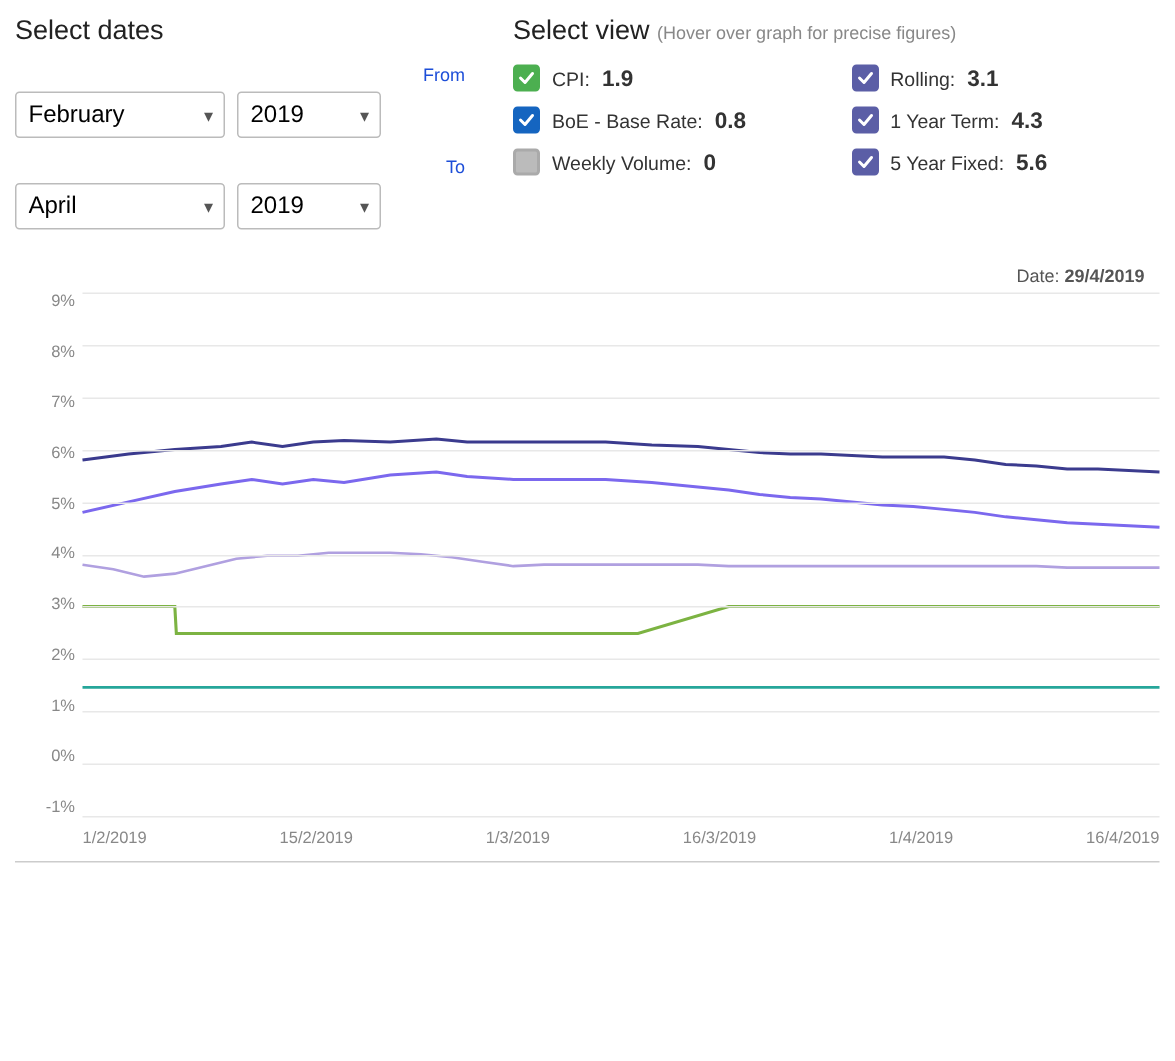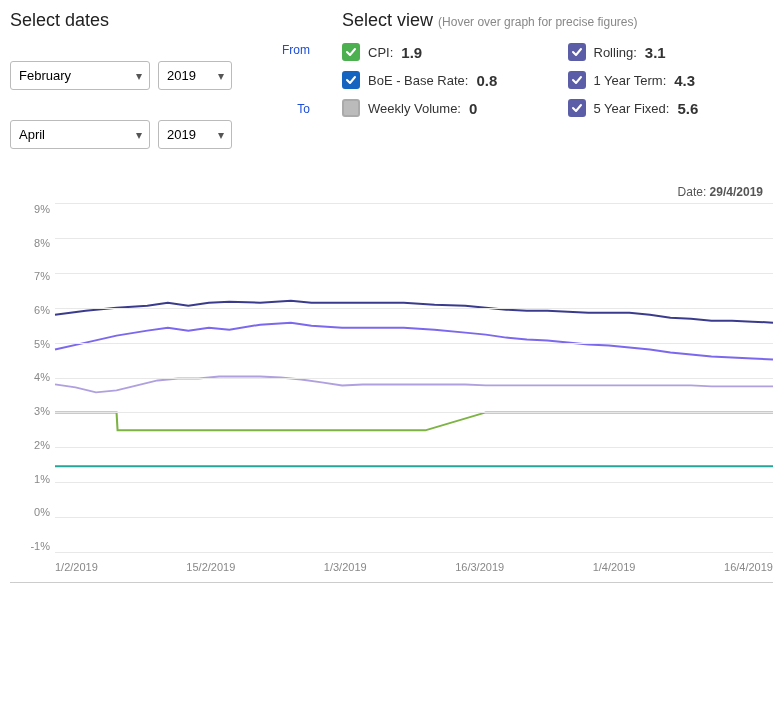--- a/index.html
+++ b/index.html
@@ -13,28 +13,28 @@
     .subtitle { font-size: 12px; color: #888; font-weight: normal; }
 
     .date-group { margin-bottom: 12px; }
     .date-group label { font-size: 12px; color: #1d4ed8; display: block; margin-bottom: 4px; text-align: right; }
     .date-row { display: flex; gap: 8px; }
 
     select {
       border: 1px solid #bbb;
       border-radius: 3px;
       padding: 6px 8px;
-      font-size: 13px;
+      font-size: 16px;
       background: #fff;
       cursor: pointer;
       appearance: none;
       -webkit-appearance: none;
     }
     .select-month { width: 140px; }
-    .select-year { width: 74px; }
+    .select-year { width: 96px; }
     .select-wrapper {
       position: relative;
       display: inline-block;
     }
     .select-wrapper::after {
       content: '▾';
       position: absolute;
       right: 8px;
       top: 50%;
       transform: translateY(-50%);
@@ -65,21 +65,21 @@
       flex-shrink: 0;
     }
     .checkbox-icon.green { border-color: #4caf50; background: #4caf50; }
     .checkbox-icon.blue { border-color: #1565c0; background: #1565c0; }
     .checkbox-icon.purple { border-color: #5b5ea6; background: #5b5ea6; }
     .checkbox-icon.gray { border-color: #aaa; background: #bbb; }
     .checkbox-icon svg { width: 12px; height: 12px; }
     .indicator-label { font-size: 13px; color: #333; }
     .indicator-value { font-weight: bold; font-size: 15px; color: #333; }
 
-    .chart-area { position: relative; margin-top: 24px; }
+    .chart-area { position: relative; margin-top: 12px; }
     .date-label { text-align: right; font-size: 12px; color: #555; margin-bottom: 4px; padding-right: 10px; }
     .date-label span { font-weight: bold; }
 
     .chart-wrapper {
       position: relative;
       width: 100%;
       height: 380px;
       border-bottom: 1px solid #ccc;
     }
 

